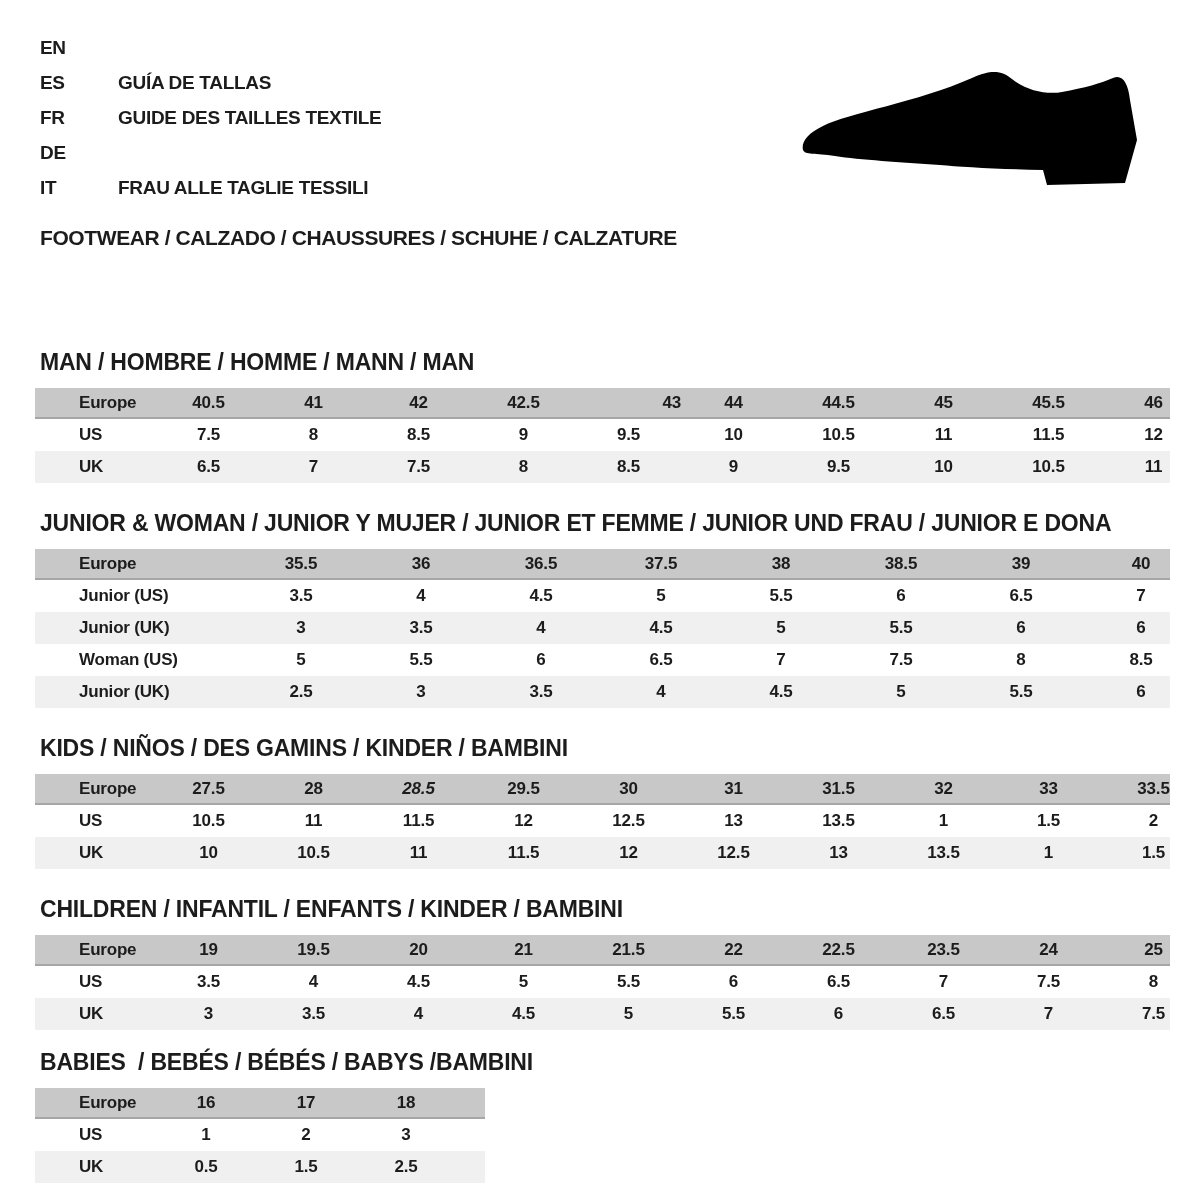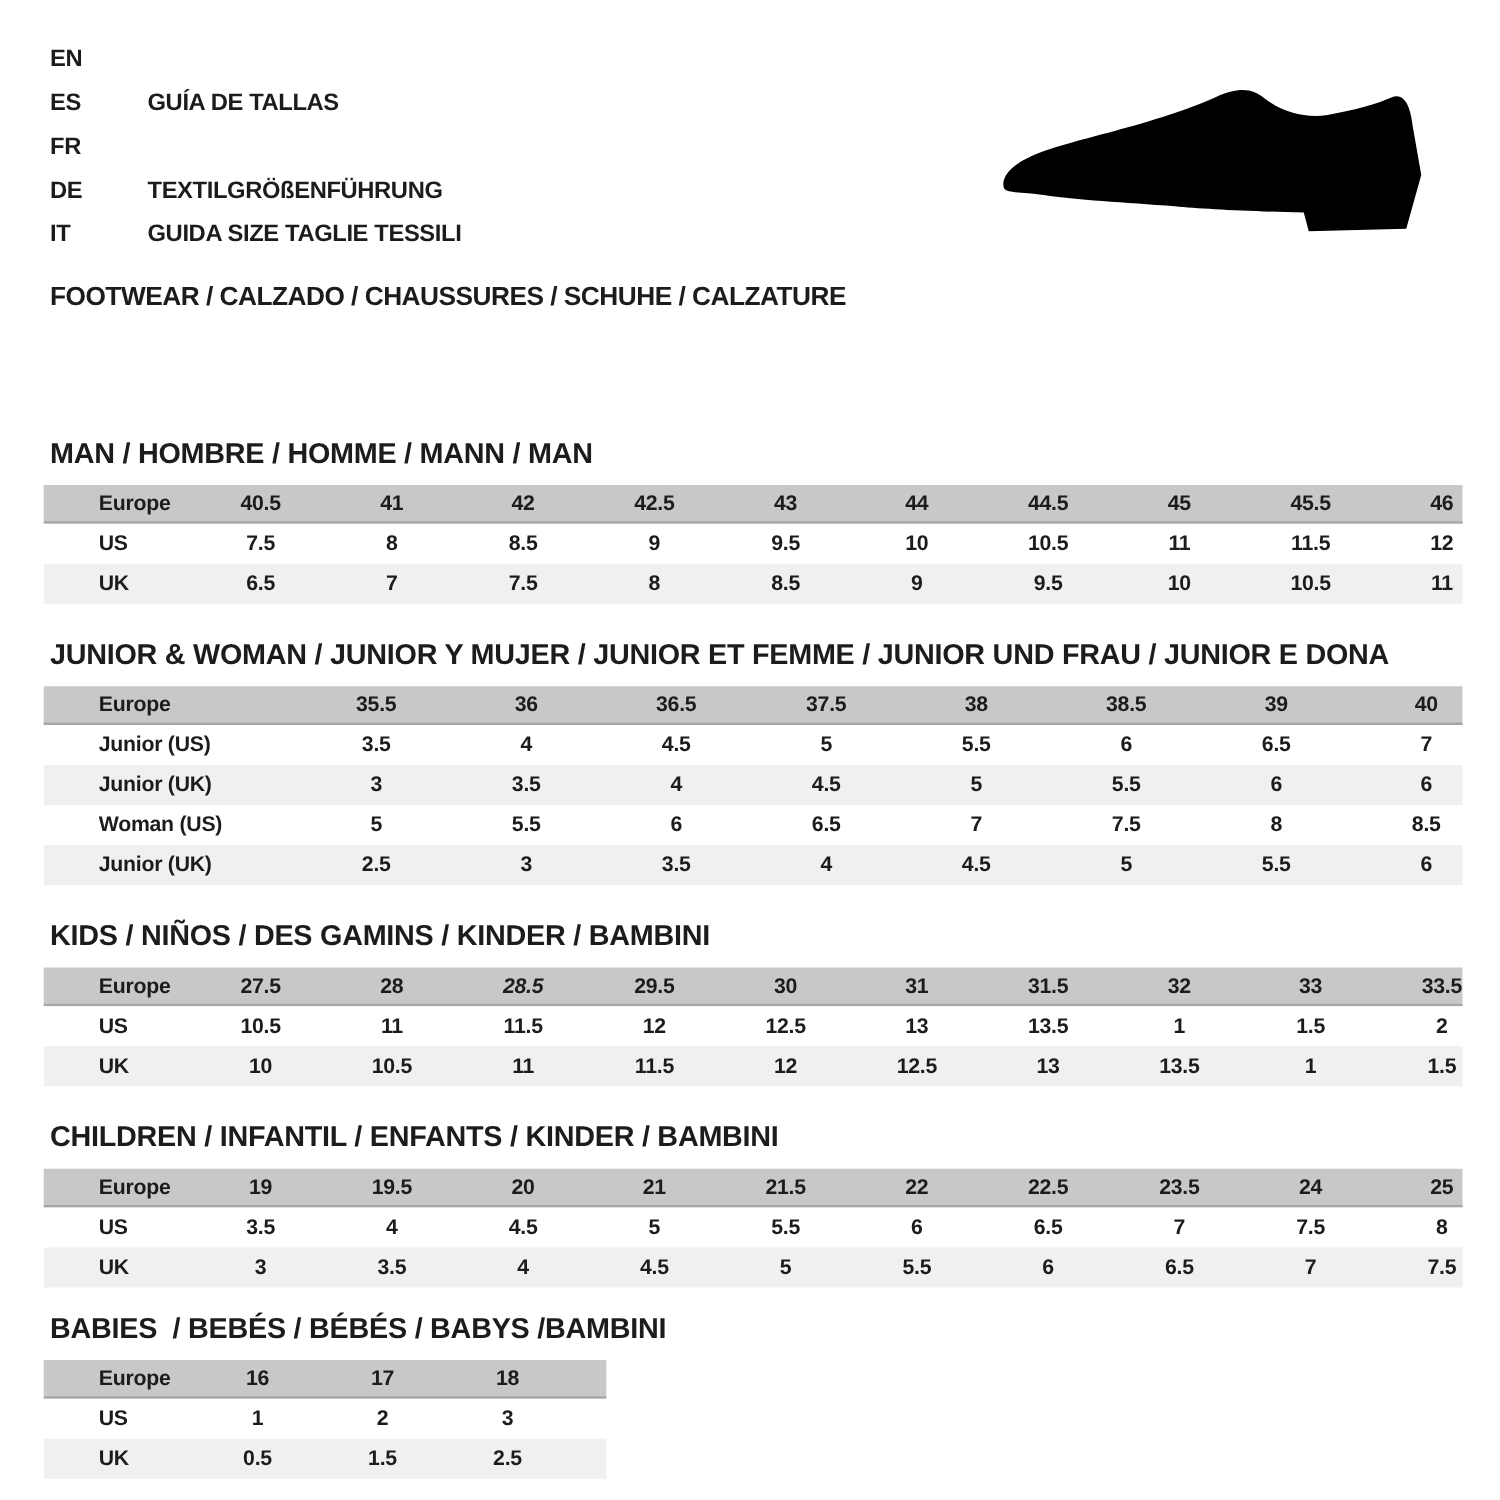--- a/index.html
+++ b/index.html
@@ -53,28 +53,28 @@
 <div class="lang-list" id="lang-list">
     <div class="lang-row">
       <div class="lang-code">EN</div>
     </div>
     <div class="lang-row">
       <div class="lang-code">ES</div>
       <div class="lang-text">GUÍA DE TALLAS</div>
     </div>
     <div class="lang-row">
       <div class="lang-code">FR</div>
+      <div class="lang-text">GUIDE DES TAILLES TEXTILE</div>
     </div>
     <div class="lang-row">
       <div class="lang-code">DE</div>
-      <div class="lang-text">TEXTILGRÖßENFÜHRUNG</div>
     </div>
     <div class="lang-row">
       <div class="lang-code">IT</div>
-      <div class="lang-text">GUIDA SIZE TAGLIE TESSILI</div>
+      <div class="lang-text">FRAU ALLE TAGLIE TESSILI</div>
     </div>
   </div>
 
 <div class="category-line">FOOTWEAR / CALZADO / CHAUSSURES / SCHUHE / CALZATURE</div>
 
 <svg class="shoe" viewBox="0 0 340 130" aria-hidden="true">
   <path d="M 3,88
            C 1,80 8,71 23,64
            C 48,51 118,40 172,16
            C 192,7 202,9 212,17
@@ -94,21 +94,21 @@
 <div class="sections" id="sections">
     <div class="section">
       <div class="section-title">MAN / HOMBRE / HOMME / MANN / MAN</div>
       <div class="size-table" style="width: 1135px;">
         <div class="t-row header">
           <div class="cell-label" style="width: 85px; flex: 0 0 85px;">Europe</div>
           <div class="cell-val" style="width: 105px; flex: 0 0 105px;">40.5</div>
           <div class="cell-val" style="width: 105px; flex: 0 0 105px;">41</div>
           <div class="cell-val" style="width: 105px; flex: 0 0 105px;">42</div>
           <div class="cell-val" style="width: 105px; flex: 0 0 105px;">42.5</div>
-          <div class="cell-val" style="width: 105px; flex: 0 0 105px;">43</div>
+          <div class="cell-val" style="width: 105px; flex: 0 0 105px; text-align: right;">43</div>
           <div class="cell-val" style="width: 105px; flex: 0 0 105px;">44</div>
           <div class="cell-val" style="width: 105px; flex: 0 0 105px;">44.5</div>
           <div class="cell-val" style="width: 105px; flex: 0 0 105px;">45</div>
           <div class="cell-val" style="width: 105px; flex: 0 0 105px;">45.5</div>
           <div class="cell-val" style="width: 105px; flex: 0 0 105px;">46</div>
         </div>
         <div class="t-row data">
           <div class="cell-label" style="width: 85px; flex: 0 0 85px;">US</div>
           <div class="cell-val" style="width: 105px; flex: 0 0 105px;">7.5</div>
           <div class="cell-val" style="width: 105px; flex: 0 0 105px;">8</div>

